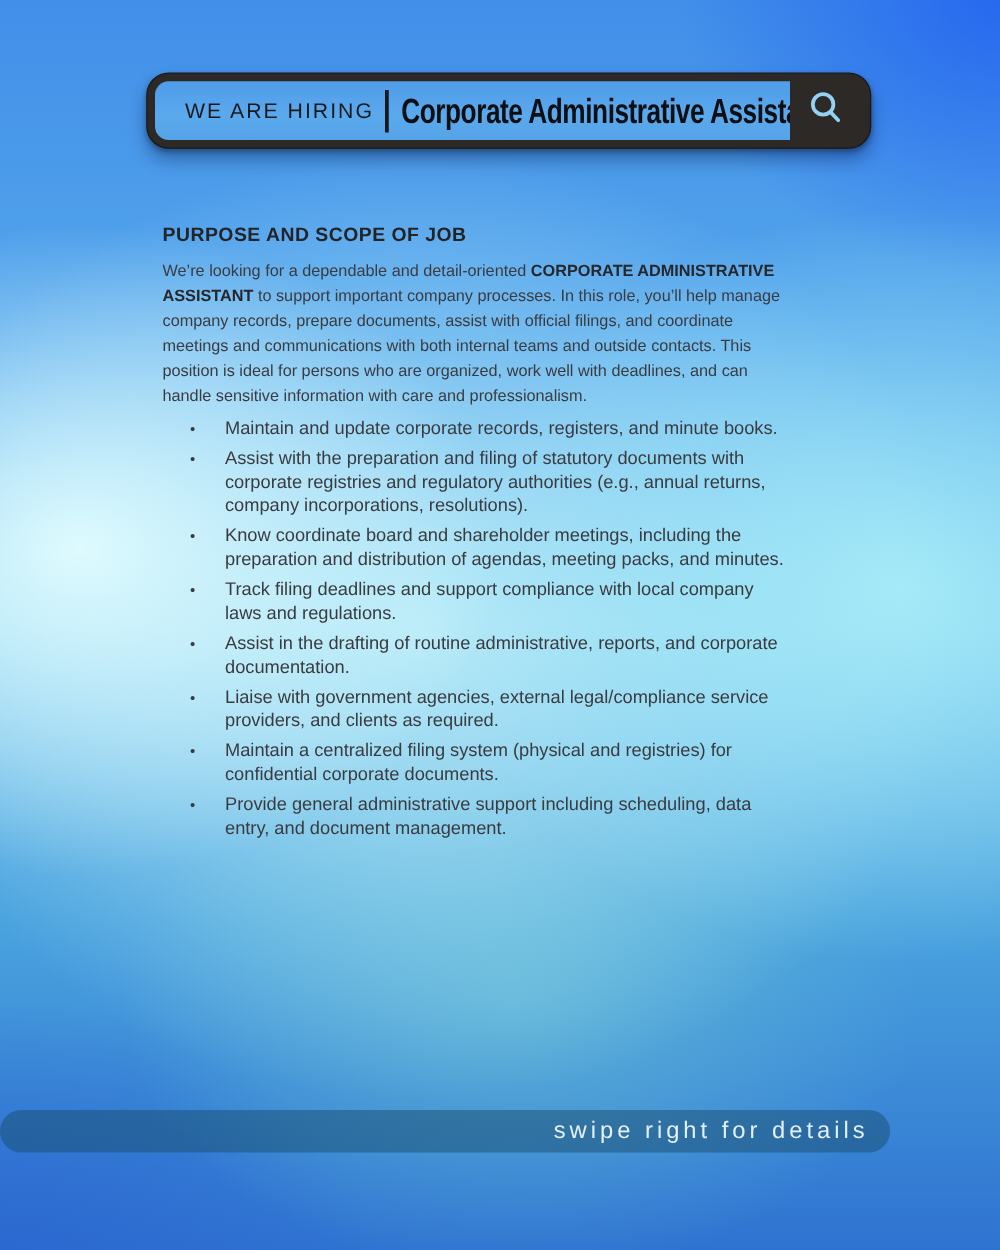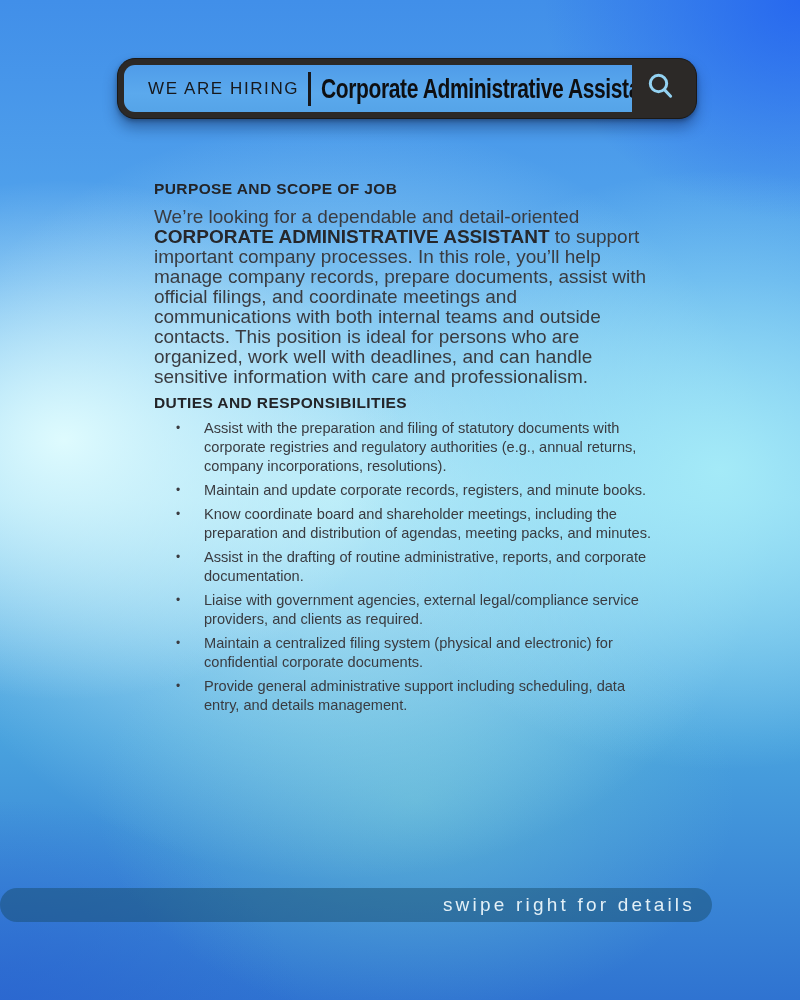--- a/index.html
+++ b/index.html
@@ -82,31 +82,30 @@
     cursor: pointer;
     border-radius: 0 12px 12px 0;
   }
 
   
   .content {
     position: absolute;
     left: 130px; top: 180px;
     width: 497px;
     color: #3a3b40;
-    margin-left: 24px;
   }
   .section-heading {
     font-size: 15.5px;
     font-weight: 700;
     letter-spacing: 0.4px;
     color: #232428;
   }
   .purpose-text {
     margin: 9px 0 7px;
-    font-size: 19px;
+    font-size: 13px;
     line-height: 20px;
     color: #3a3b40;
   }
   .purpose-text .bold-inline {
     font-weight: 700;
     color: #26272b;
   }
   .duties-list { margin-top: 7px; }
   .duty {
     display: flex;
@@ -165,50 +164,53 @@
         </svg>
       </span>
     </button>
   </div>
 
   <div class="content">
     <div class="section-heading">PURPOSE AND SCOPE OF JOB</div>
 
     <p class="purpose-text"><span>We’re looking for a dependable and detail-oriented </span><span class="bold-inline">CORPORATE ADMINISTRATIVE ASSISTANT</span><span> to support important company processes. In this role, you’ll help manage company records, prepare documents, assist with official filings, and coordinate meetings and communications with both internal teams and outside contacts. This position is ideal for persons who are organized, work well with deadlines, and can handle sensitive information with care and professionalism.</span></p>
 
-    <div class="section-heading">DUTIES AND RESPONSIBILITIES</div>
 
     <div class="duties-list">
         <div class="duty">
         <span class="duty-bullet"></span>
+        <span class="duty-text">Maintain and update corporate records, registers, and minute books.</span>
+      </div>
+        <div class="duty">
+        <span class="duty-bullet"></span>
         <span class="duty-text">Assist with the preparation and filing of statutory documents with corporate registries and regulatory authorities (e.g., annual returns, company incorporations, resolutions).</span>
       </div>
         <div class="duty">
         <span class="duty-bullet"></span>
-        <span class="duty-text">Maintain and update corporate records, registers, and minute books.</span>
-      </div>
-        <div class="duty">
-        <span class="duty-bullet"></span>
         <span class="duty-text">Know coordinate board and shareholder meetings, including the preparation and distribution of agendas, meeting packs, and minutes.</span>
       </div>
         <div class="duty">
         <span class="duty-bullet"></span>
+        <span class="duty-text">Track filing deadlines and support compliance with local company laws and regulations.</span>
+      </div>
+        <div class="duty">
+        <span class="duty-bullet"></span>
         <span class="duty-text">Assist in the drafting of routine administrative, reports, and corporate documentation.</span>
       </div>
         <div class="duty">
         <span class="duty-bullet"></span>
         <span class="duty-text">Liaise with government agencies, external legal/compliance service providers, and clients as required.</span>
       </div>
         <div class="duty">
         <span class="duty-bullet"></span>
-        <span class="duty-text">Maintain a centralized filing system (physical and electronic) for confidential corporate documents.</span>
-      </div>
-        <div class="duty">
-        <span class="duty-bullet"></span>
-        <span class="duty-text">Provide general administrative support including scheduling, data entry, and details management.</span>
+        <span class="duty-text">Maintain a centralized filing system (physical and registries) for confidential corporate documents.</span>
+      </div>
+        <div class="duty">
+        <span class="duty-bullet"></span>
+        <span class="duty-text">Provide general administrative support including scheduling, data entry, and document management.</span>
       </div>
       </div>
   </div>
 
   <div class="swipe-banner">
     <span class="swipe-text">swipe right for details</span>
   </div>
 
 </div>
 

